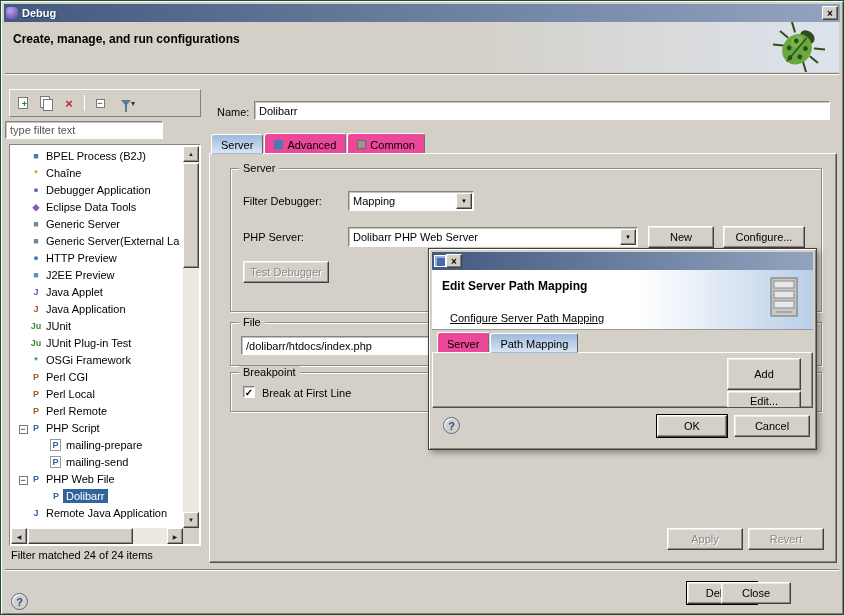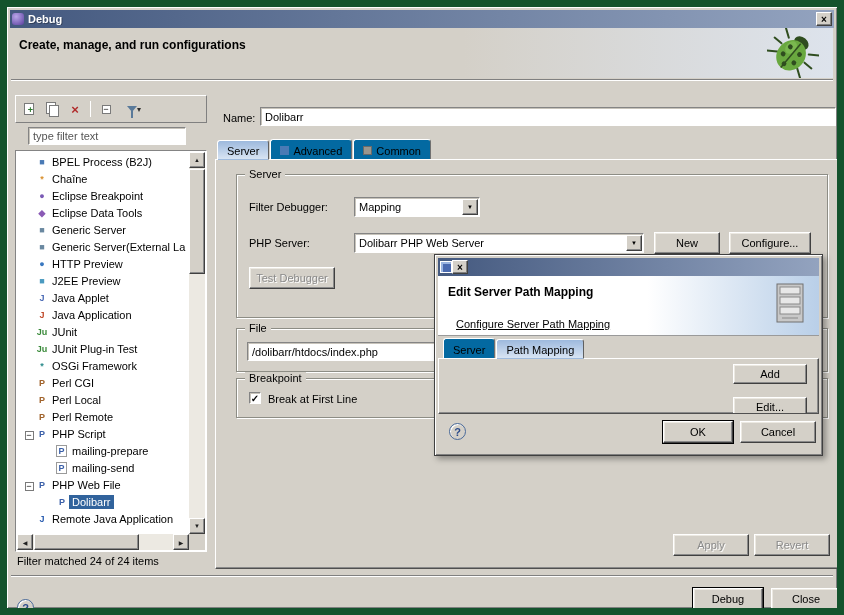--- a/index.html
+++ b/index.html
@@ -1,19 +1,19 @@
 <!DOCTYPE html>
 <html><head>
 <meta charset="utf-8">
 <style>
   * { box-sizing: border-box; margin: 0; padding: 0; }
   body { background:#fff; font-family:"Liberation Sans", sans-serif; }
   .win { position:relative; width:844px; height:615px; background:#d4d0c8;
          font:11px "Liberation Sans", sans-serif; color:#000;
-         border:7px solid #14532d;
+         border:1px solid #14532d;
          box-shadow: inset 1px 1px 0 #fff, inset -1px -1px 0 #808080; overflow:hidden; }
 
   
   .titlebar { position:absolute; height:18px; background:linear-gradient(to right,#44597f,#93a3bf);
               display:flex; align-items:center; padding:0 2px; }
   .title-text { color:#fff; font-weight:bold; font-size:11px; margin-left:4px; flex:1;
                 text-shadow:1px 1px 0 rgba(0,0,0,.3); white-space:nowrap; overflow:hidden; }
   .close-btn { width:16px; height:14px; background:#d4d0c8; border:1px solid;
                border-color:#fff #404040 #404040 #fff; box-shadow:inset -1px -1px 0 #808080;
                font:bold 10px "Liberation Sans",sans-serif; line-height:11px; text-align:center; color:#000; }
@@ -49,21 +49,21 @@
   .cb { display:inline-block; width:12px; height:12px; background:#fff; border:1px solid;
         border-color:#848484 #fff #fff #848484; box-shadow:inset 1px 1px 0 #c7c3ba;
         vertical-align:-2px; text-align:center; }
   .cb .ck { font-size:10px; font-weight:bold; line-height:11px; display:block; }
   .group { position:absolute; border:1px solid #8d8d85; box-shadow:1px 1px 0 #fff, inset 1px 1px 0 #fff; }
   .legend { position:absolute; top:-7px; left:8px; background:#d4d0c8; padding:0 4px; }
   .lbl { position:absolute; white-space:nowrap; }
 
   
   .tabs { position:absolute; display:flex; align-items:flex-end; height:20px; }
-  .tab { height:21px; padding:2px 9px 0 9px; background:#0369a1; border:1px solid;
+  .tab { height:21px; padding:2px 9px 0 9px; background:#ec4899; border:1px solid;
          border-color:#fff #707070 #d4d0c8 #fff; border-radius:3px 3px 0 0; margin-right:1px;
          display:inline-flex; align-items:center; gap:4px; position:relative; }
   .tab.sel { height:20px; background:linear-gradient(#9db9dd,#d8e4f3); z-index:3;
              border-color:#fff #606060 transparent #fff; }
   .tab-ico { width:9px; height:9px; display:inline-block; }
   .tab-ico.adv { background:#4a7ab5; }
   .tab-ico.com { background:#9a968e; border:1px solid #6a6a6a; }
   .tabpage { position:absolute; background:#d4d0c8; border:1px solid;
              border-color:#fff #505050 #505050 #fff; box-shadow:inset -1px -1px 0 #8a8a8a; }
 
@@ -185,38 +185,38 @@
     <span class="tb-sep"></span>
     <span class="tb-btn">
       <span class="mini-box">−</span>
     </span>
     <span class="tb-btn" style="width:30px;">
       <span class="funnel"></span>
       <span class="dd-arrow">▾</span>
     </span>
   </div>
 
-  <input class="tin" style="left: 21px; top: 120px; width: 158px; height: 18px; color: rgb(85, 85, 85);" value="type filter text">
+  <input class="tin" style="left: 4px; top: 120px; width: 158px; height: 18px; color: rgb(85, 85, 85);" value="type filter text">
 
   <div class="treebox">
     <div class="tree-list" id="tree-list">
         <div class="tree-row" style="padding-left: 4px;">
           <span class="exp-slot"></span>
           <span class="t-icon" style="color: rgb(74, 122, 181);">■</span>
           <span class="t-label">BPEL Process (B2J)</span>
         </div>
         <div class="tree-row" style="padding-left: 4px;">
           <span class="exp-slot"></span>
           <span class="t-icon" style="color: rgb(217, 143, 44);">*</span>
           <span class="t-label">Chaîne</span>
         </div>
         <div class="tree-row" style="padding-left: 4px;">
           <span class="exp-slot"></span>
           <span class="t-icon" style="color: rgb(122, 90, 181);">●</span>
-          <span class="t-label">Eclipse Breakpoint</span>
+          <span class="t-label">Debugger Application</span>
         </div>
         <div class="tree-row" style="padding-left: 4px;">
           <span class="exp-slot"></span>
           <span class="t-icon" style="color: rgb(138, 90, 181);">◆</span>
           <span class="t-label">Eclipse Data Tools</span>
         </div>
         <div class="tree-row" style="padding-left: 4px;">
           <span class="exp-slot"></span>
           <span class="t-icon" style="color: rgb(106, 136, 160);">■</span>
           <span class="t-label">Generic Server</span>
@@ -374,21 +374,21 @@
 
     <button class="btn disabled" style="left:457px; top:374px; width:76px; height:22px;">Apply</button>
     <button class="btn disabled" style="left:538px; top:374px; width:76px; height:22px;">Revert</button>
   </div>
 
   <div class="bsep" style="top:568px;"></div>
   <div class="help-btn" style="left:10px; top:592px;">
     <span>?</span>
   </div>
   <button class="btn default" style="left:686px; top:581px; width:70px; height:22px;">Debug</button>
-  <button class="btn" style="left:764px; top:581px; width:70px; height:22px;">Close</button>
+  <button class="btn" style="left:720px; top:581px; width:70px; height:22px;">Close</button>
 
   <div class="dialog">
     <div class="titlebar" style="left:3px; top:3px; right:3px;">
       <span class="dlg-icon"></span>
       <button class="close-btn">×</button>
     </div>
 
     <div class="dlg-banner">
       <div class="dlg-heading">Edit Server Path Mapping</div>
       <div class="dlg-sub">Configure Server Path Mapping</div>
@@ -406,21 +406,21 @@
     <div class="tabs" style="left:8px; top:84px;">
       <div class="tab">
         <span>Server</span>
       </div>
       <div class="tab sel">
         <span>Path Mapping</span>
       </div>
     </div>
 
     <div class="tabpage" style="left:3px; top:103px; right:3px; height:56px; overflow:hidden;">
-      <button class="btn" style="left:294px; top:5px; width:74px; height:20px;">Add</button>
+      <button class="btn" style="left:294px; top:5px; width:74px; height:32px;">Add</button>
       <button class="btn" style="left:294px; top:38px; width:74px; height:20px;">Edit...</button>
     </div>
 
     <div class="help-btn" style="left:14px; top:168px;">
       <span>?</span>
     </div>
     <button class="btn default" style="left:228px; top:166px; width:70px; height:22px;">OK</button>
     <button class="btn" style="left:305px; top:166px; width:76px; height:22px;">Cancel</button>
   </div>
 

